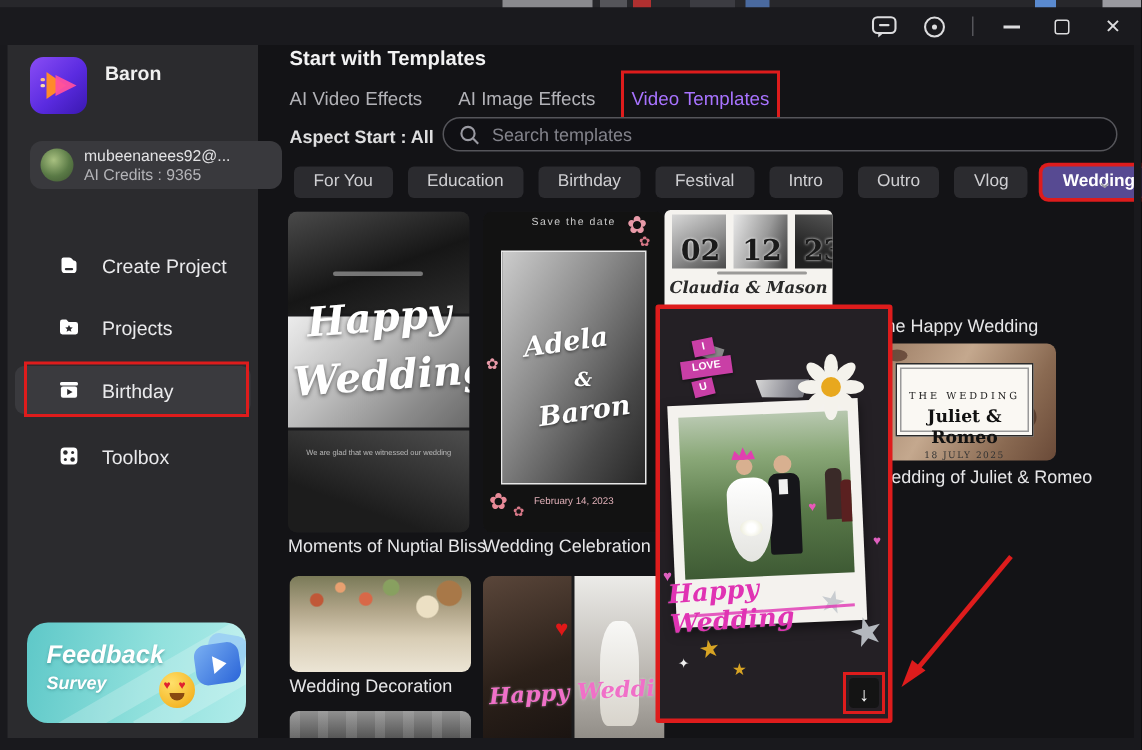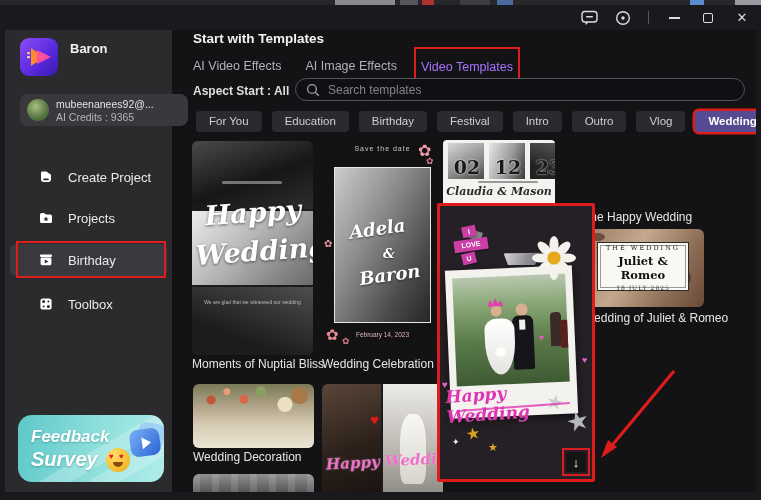--- a/index.html
+++ b/index.html
@@ -37,21 +37,21 @@
 
   .menu-item { position:absolute; left:5px; width:157px; height:32px; display:flex; align-items:center; gap:14px; padding-left:28px; color:#eaeaec; font-size:13px; cursor:default; }
   .menu-item .mi-icon { width:16px; height:16px; flex:0 0 16px; display:flex; align-items:center; justify-content:center; }
   .menu-item.selected { background:#3a3a3e; border-radius:6px; }
   .red-box-templates { position:absolute; left:11px; top:211px; width:150px; height:37px; border:2px solid #de1c1c; z-index:3; }
 
   .banner { position:absolute; left:13px; top:385px; width:146px; height:67px; border-radius:14px; overflow:hidden;
     background:linear-gradient(100deg,#5ec8c8 0%,#8fe0dc 55%,#b0ecea 100%); cursor:default; }
   .banner .stripe { position:absolute; width:220px; height:16px; background:rgba(255,255,255,.22); transform:rotate(-30deg); }
   .banner-l1 { position:absolute; left:13px; top:12px; font-size:17px; font-weight:900; font-style:italic; color:#fff; text-shadow:0 1px 2px rgba(40,120,120,.5); }
-  .banner-l2 { position:absolute; left:13px; top:33px; font-size:20px; font-weight:900; font-style:italic; color:#fff; text-shadow:0 1px 2px rgba(40,120,120,.5); }
+  .banner-l2 { position:absolute; left:13px; top:33px; font-size:12px; font-weight:900; font-style:italic; color:#fff; text-shadow:0 1px 2px rgba(40,120,120,.5); }
   .emoji-face { position:absolute; left:88px; top:33px; width:24px; height:24px; border-radius:50%;
     background:radial-gradient(circle at 35% 30%, #ffe06a, #f5b82a 70%, #e09a18); }
   .emoji-face .eye { position:absolute; top:5px; font-size:8px; color:#e02030; line-height:1; }
   .emoji-face .mouth { position:absolute; left:7px; top:14px; width:10px; height:5px; background:#8a4a10; border-radius:0 0 8px 8px; }
   .play-chip { position:absolute; left:112px; top:14px; width:30px; height:27px; border-radius:8px; transform:rotate(-8deg);
     background:linear-gradient(135deg,#7ab0f2,#2a64d8); display:flex; align-items:center; justify-content:center; }
   .play-chip-back { position:absolute; left:120px; top:8px; width:26px; height:24px; border-radius:7px; transform:rotate(10deg); background:rgba(150,200,245,.75); }
   .play-tri { width:0; height:0; border-left:9px solid #fff; border-top:6px solid transparent; border-bottom:6px solid transparent; margin-left:3px; }
 
   
@@ -93,21 +93,21 @@
   
   .thumb { position:absolute; top:3px; width:36px; height:36px; background:linear-gradient(150deg,#d8d8d8,#8a8a8a 60%,#4a4a4a); }
   .cl-num { position:absolute; top:16px; width:40px; text-align:center; font-family:"DejaVu Serif",serif; font-weight:bold; font-size:19px; color:#1a1a1a; text-shadow:0 0 2px #fff; }
 
   
   .gold-line { font-family:"DejaVu Serif",serif; font-style:italic; font-weight:bold; color:#f2c23e; text-align:center; text-shadow:0 1px 2px rgba(60,20,0,.6); }
   .gold-bar { position:absolute; left:50%; transform:translateX(-50%); background:#e8b838; opacity:.75; border-radius:1px; }
 
   
   .ticket { position:absolute; left:14px; top:13px; width:92px; height:49px; background:#faf8f3; border:1px solid #2a2a2a; box-shadow:inset 0 0 0 2px #faf8f3, inset 0 0 0 3px #999; text-align:center; }
-  .tk-top { margin-top:1px; font-family:"DejaVu Serif",serif; font-size:6.5px; letter-spacing:2px; color:#222; }
+  .tk-top { margin-top:17px; font-family:"DejaVu Serif",serif; font-size:6.5px; letter-spacing:2px; color:#222; }
   .tk-names { margin-top:2px; font-family:"DejaVu Serif",serif; font-weight:bold; font-size:11.5px; color:#111; }
   .tk-date { margin-top:2px; font-family:"DejaVu Serif",serif; font-size:6px; letter-spacing:1px; color:#333; }
 
   
   .preview { position:absolute; left:437px; top:203px; width:158px; height:279px; border:3px solid #de1c1c; background:#242025; z-index:5; border-radius:2px; }
   .pv { position:absolute; }
   .tape { position:absolute; background:#c93fa6; color:#fff; font-size:7px; font-weight:bold; text-align:center; line-height:11px; box-shadow:0 1px 2px rgba(0,0,0,.4); }
   .polaroid { position:absolute; left:8px; top:62px; width:127px; height:148px; background:#f4f2ee; transform:rotate(-2.5deg); box-shadow:0 3px 8px rgba(0,0,0,.5); }
   .ph { position:absolute; left:7px; top:8px; width:113px; height:108px; overflow:hidden;
     background:linear-gradient(180deg,#b8c8b0 0%,#8aa878 25%,#5a7a4a 60%,#3e5a34 100%); }

